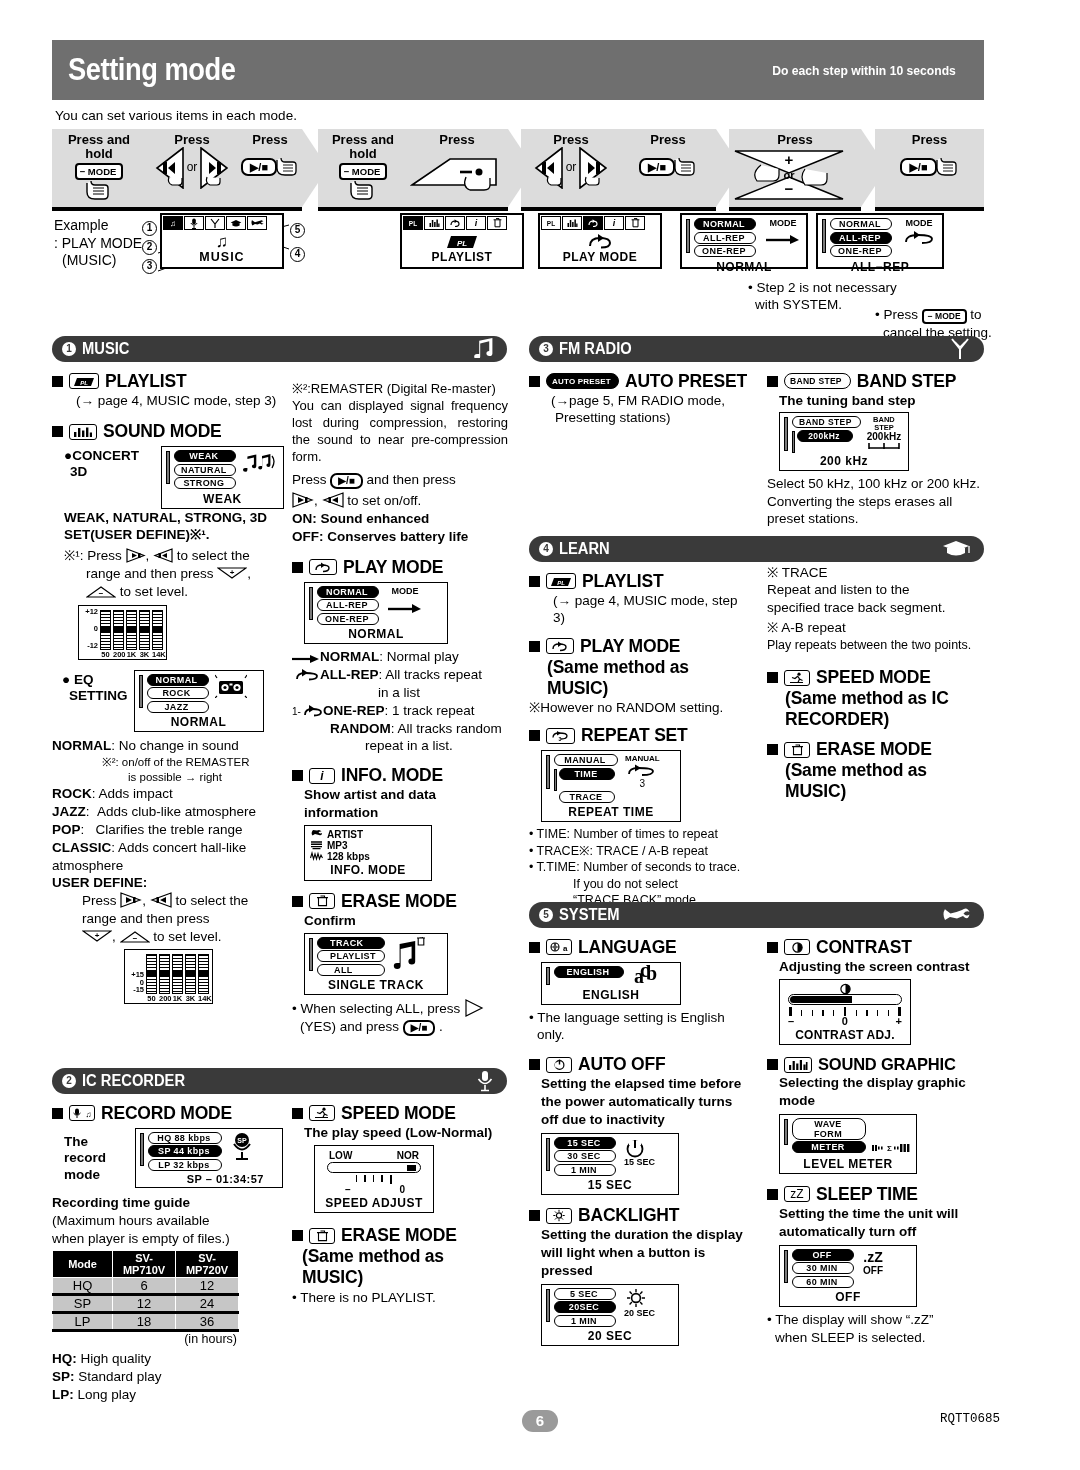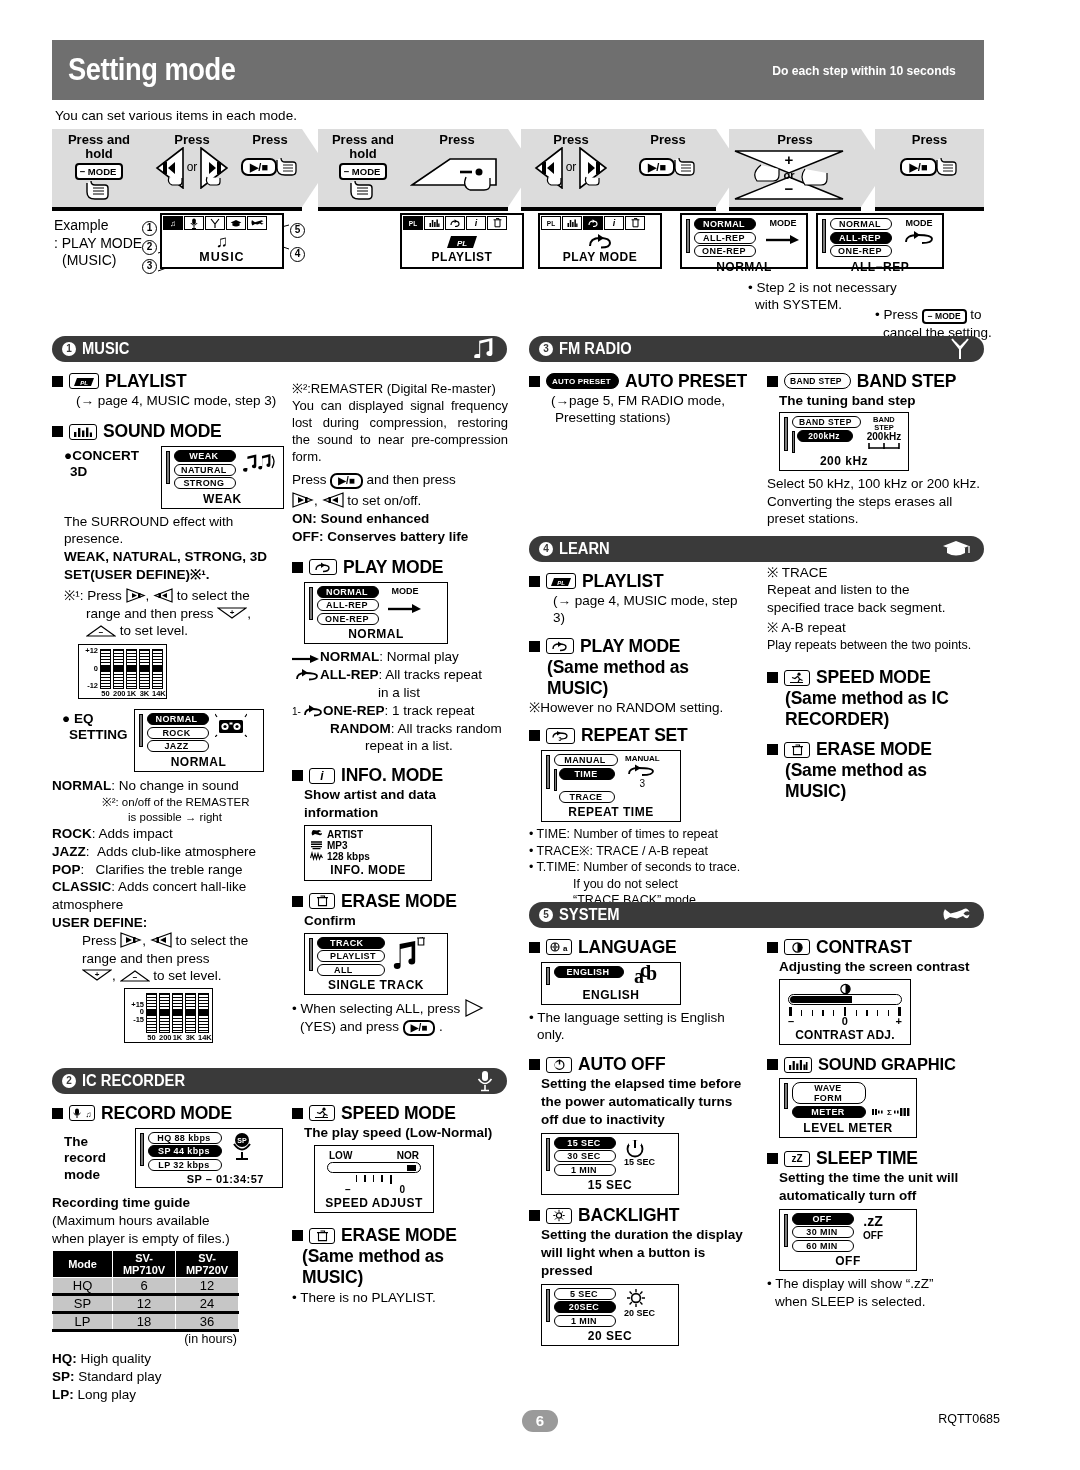--- a/index.html
+++ b/index.html
@@ -153,21 +153,21 @@
     padding:0 6px; border-bottom:3px solid #000; border-left:1px solid #fff; border-right:1px solid #fff;
   }
   .inhours{ font-size:12.5px; text-align:right; width:185px; }
 
   
   .pagenum{
     position:absolute; left:50%; transform:translateX(-50%); bottom:38px;
     width:36px; height:22px; border-radius:11px; background:#9a9a9a; color:#fff;
     font-size:15px; font-weight:bold; text-align:center; line-height:22px;
   }
-  .rqt{ position:absolute; right:80px; bottom:44px; font-size:12.5px; }
+  .rqt{ position:absolute; right:80px; bottom:44px; font-size:12.5px;font-family:Liberation Mono, monospace; }
 </style>
 </head>
 <body>
 
 <div class="page">
 
   <div class="titlebar">
     <h1>Setting mode</h1>
     <div class="note">Do each step within 10 seconds</div>
   </div>
@@ -542,21 +542,20 @@
                         <path d="M3 18 a2.2 1.9 0 1 0 2.4 1.9 V9 l6.5-1.6v7a2.2 1.9 0 1 0 2.4 1.9V4.5L5.4 6.6V18Z" fill="#000"></path>
                         <path d="M18 16 a2 1.7 0 1 0 2.2 1.7 V8.6 l6-1.5v6.4a2 1.7 0 1 0 2.2 1.7V4L20 5.9V16Z" fill="#000"></path>
                         <path d="M30 6 Q34 11 30 18" stroke="#000" fill="none" stroke-width="1.3"></path>
                       </svg>
                   </div>
                 </div>
                 <div class="lcdcap">WEAK</div>
               </div>
             </div>
 
-            <div class="txt" style="margin-left:12px; margin-top:4px">The SURROUND effect with presence.</div>
             <div class="txt b" style="margin-left:12px">WEAK, NATURAL, STRONG, 3D SET(USER DEFINE)※¹.</div>
 
             <div class="txt" style="margin-left:12px; margin-top:3px">
               <span>※¹: Press</span>
               <svg width="20" height="15" viewBox="0 0 20 15" style="display:inline; vertical-align:-3px">
                   <path d="M1 1 L18 7.5 L1 14 Z" fill="#fff" stroke="#000" stroke-width="1.2"></path>
                   <path d="M6 5 L11 7.5 L6 10 Z M12 5 h2.5 v5 H12 Z" fill="#000"></path>
                 </svg>,
               <svg width="20" height="15" viewBox="0 0 20 15" style="display:inline; vertical-align:-3px">
                   <path d="M19 1 L2 7.5 L19 14 Z" fill="#fff" stroke="#000" stroke-width="1.2"></path>
@@ -674,21 +673,21 @@
               <svg width="30" height="13" viewBox="0 0 30 13" style="display:inline; vertical-align:-2px">
                   <path d="M15 2 L29 12 L1 12 Z" fill="#fff" stroke="#000" stroke-width="1.2"></path>
                   <text x="15" y="11" font-size="8" font-weight="bold" text-anchor="middle" font-family="Liberation Sans">−</text>
                 </svg>
               <span>to set level.</span>
             </div>
 
             
             <div class="eq" style="margin:3px 0 0 72px">
               <div class="eqbody">
-                <div class="eqlabels" style="width:18px; height:42px; display:flex; flex-direction:column; justify-content:center; padding-right:2px">
+                <div class="eqlabels" style="width:18px; height:42px; display:flex; flex-direction:column; justify-content:flex-end; padding-right:2px">
                   <span>+15</span>
                   <span>0</span>
                   <span>-15</span>
                 </div>
                 <div class="eqcols">
                   <div class="eqslot">
                       <div class="eqticks"></div>
                       <div class="eqknob" style="top:17px"></div>
                     </div>
                   <div class="eqslot">
@@ -1372,20 +1371,21 @@
                     <rect x="1" y="6" width="2.2" height="5" fill="#000"></rect>
                     <rect x="4.6" y="2" width="2.2" height="9" fill="#000"></rect>
                     <rect x="8.2" y="4.5" width="2.2" height="6.5" fill="#000"></rect>
                     <rect x="11.8" y="1" width="2.2" height="10" fill="#000"></rect>
                     <rect x="15.4" y="5.5" width="2.2" height="5.5" fill="#000"></rect>
                     <rect x="17.9" y="3" width="1.6" height="8" fill="#000"></rect>
                   </svg>
               </span>
               <span class="ititle sm">SOUND GRAPHIC</span>
             </div>
+            <div class="txt b" style="margin-left:12px; max-width:200px">Selecting the display graphic mode</div>
             <div class="lcdbox" style="width:138px; margin:4px 0 0 12px">
               <div class="lcdrow">
                 <div class="scrollbar" style="height:26px"></div>
                 <div class="opts">
                   <div class="opt" style="min-width:72px">WAVE FORM</div>
                   <div class="opt on" style="min-width:72px">METER</div>
                 </div>
                 <div style="margin-left:2px; align-self:flex-end; margin-bottom:2px">
                   <svg width="40" height="10" viewBox="0 0 40 10">
                       <rect x="0" y="2" width="2" height="6" fill="#000"></rect>
@@ -1401,21 +1401,21 @@
                     </svg>
                 </div>
               </div>
               <div class="lcdcap" style="margin-top:2px">LEVEL METER</div>
             </div>
           </div>
 
           <div class="item" style="margin-top:10px">
             <div class="ihead">
               <span class="sq"></span>
-              <span class="ibox" style="font-size:10px; font-weight:bold">zZ</span>
+              <span class="ibox" style="font-size:12px; font-weight:normal">zZ</span>
               <span class="ititle">SLEEP TIME</span>
             </div>
             <div class="txt b" style="margin-left:12px; max-width:208px">Setting the time the unit will automatically turn off</div>
             <div class="lcdbox" style="width:138px; margin:4px 0 0 12px">
               <div class="lcdrow">
                 <div class="scrollbar" style="height:33px"></div>
                 <div class="opts">
                   <div class="opt on">OFF</div>
                   <div class="opt">30 MIN</div>
                   <div class="opt">60 MIN</div>

